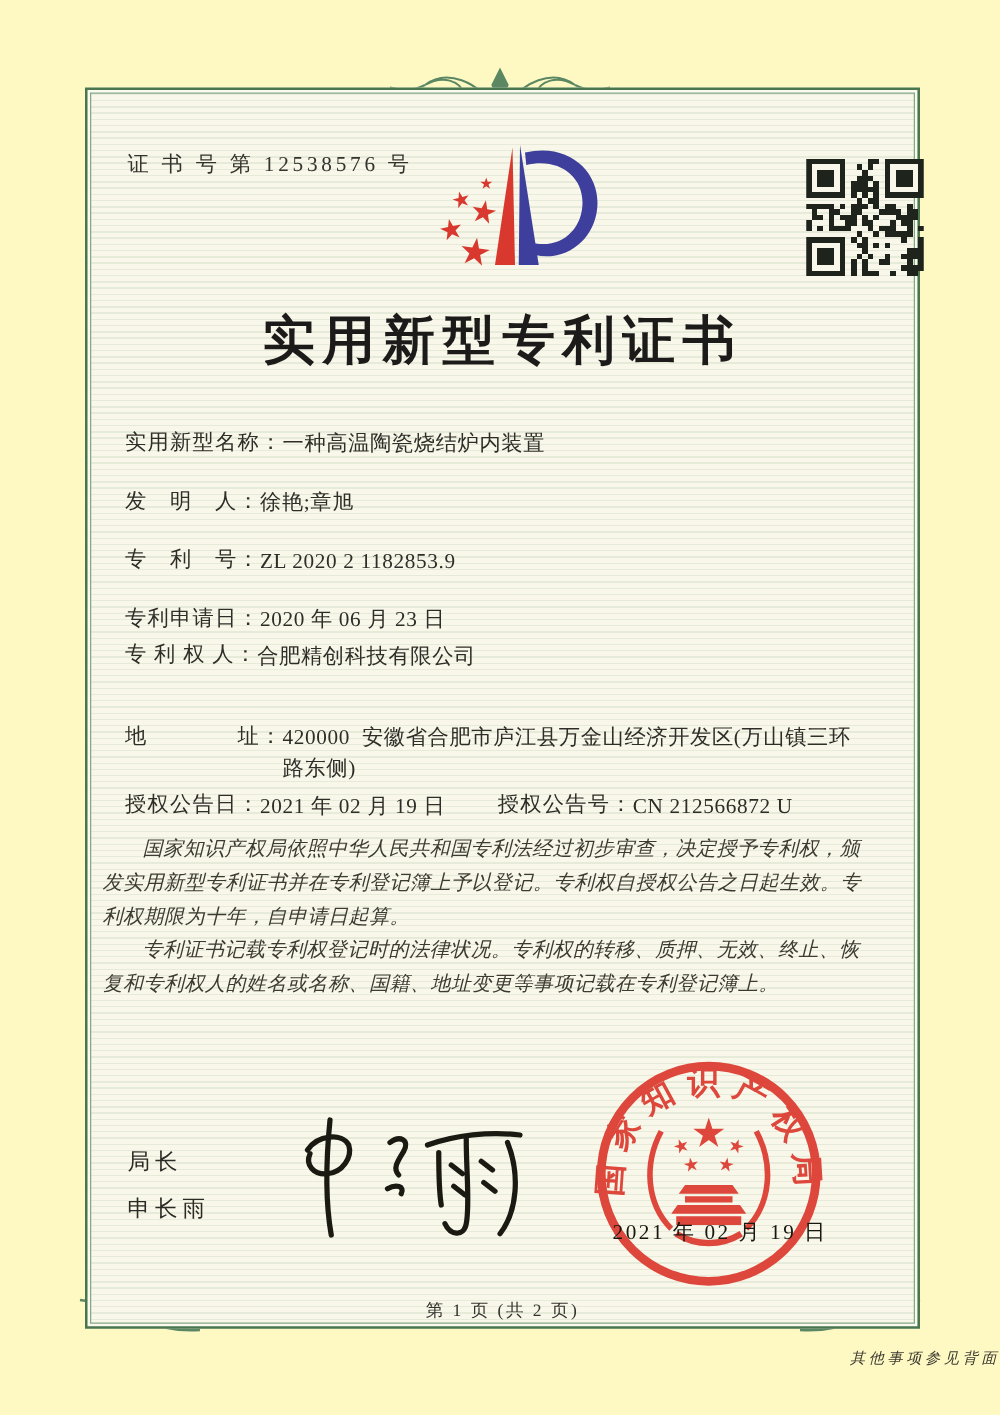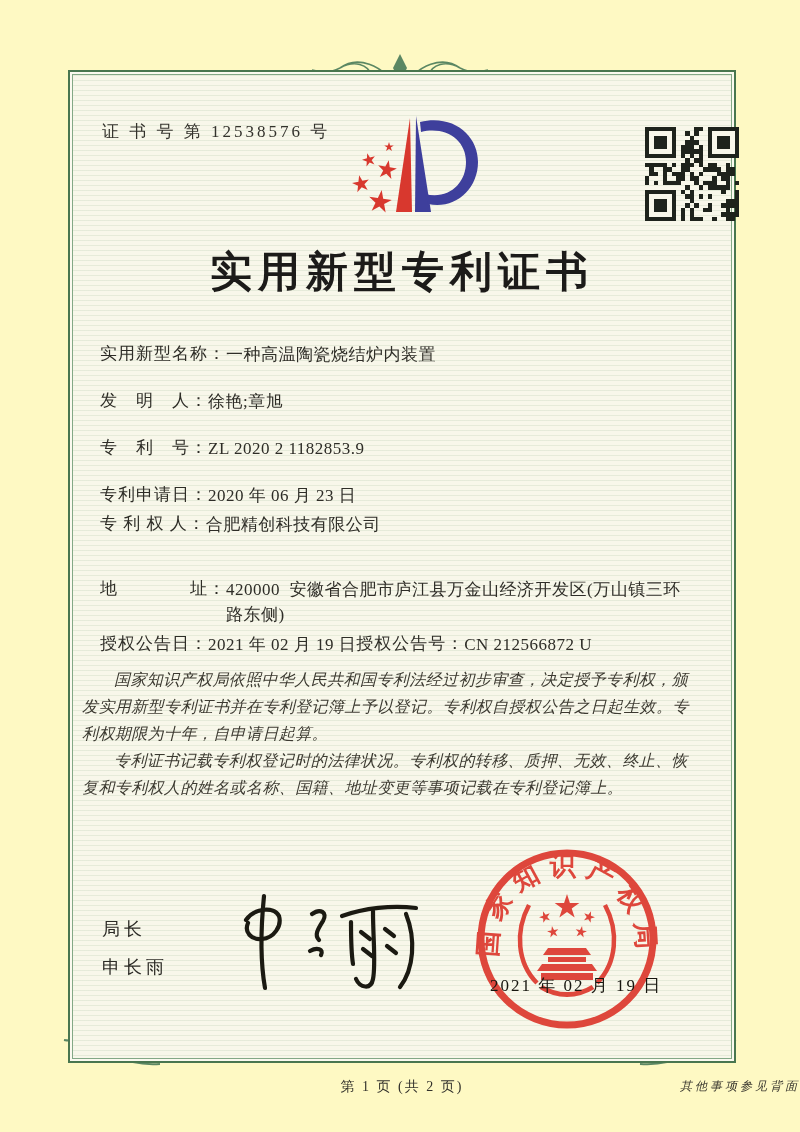--- a/index.html
+++ b/index.html
@@ -23,31 +23,31 @@
   .qr{position:absolute;left:575px;top:55px;width:94px;height:94px;}
   .title{
     position:absolute;left:0;top:172px;width:100%;text-align:center;
     font-size:42px;font-weight:bold;letter-spacing:6px;color:#1c1b19;
   }
   .row{position:absolute;left:30px;display:flex;align-items:flex-start;font-size:17px;color:#2e2d27;}
   .row .lbl{flex:0 0 auto;white-space:pre;letter-spacing:1px;}
   .row .val{white-space:pre-wrap;max-width:468px;line-height:25px;letter-spacing:0.5px;}
   .r1{top:270px;} .r2{top:317px;} .r3{top:364px;text-align:center;} .r4{top:411px;justify-content:flex-end;} .r5{top:440px;}
   .r6{top:505px;} .r7{top:560px;}
-  .pair2{display:flex;text-align:right;}
+  .pair2{margin-left:42px;display:flex;text-align:right;}
   .paras{
     position:absolute;left:12px;top:594px;width:608px;
     font-size:16px;line-height:27px;font-style:italic;color:#3c3a31;letter-spacing:0.4px;
   }
   .paras p{margin:0;text-indent:2em;}
   .signer{position:absolute;left:32px;top:838px;font-size:18px;letter-spacing:4px;color:#2b2a25;line-height:38px;}
   .signature{position:absolute;left:150px;top:812px;width:210px;height:115px;}
   .seal{position:absolute;left:405px;top:775px;width:184px;height:184px;opacity:0.93;}
   .seal-date{position:absolute;left:420px;top:902px;font-size:17px;letter-spacing:2px;color:#17160f;z-index:5;}
-  .page-num{position:absolute;left:0;top:1006px;width:100%;text-align:center;font-size:14px;letter-spacing:2px;color:#33322c;}
+  .page-num{position:absolute;left:0;top:968px;width:100%;text-align:center;font-size:14px;letter-spacing:2px;color:#33322c;}
   .back-note{position:absolute;left:0;top:1078px;width:100%;text-align:right;font-size:12px;font-style:italic;letter-spacing:3px;color:#3c3a31;}
 </style>
 </head>
 <body>
 
 <div class="page">
 
   <svg class="orn" style="left:300px;top:46px;" width="200" height="52" viewBox="0 0 200 52">
     <g stroke="#5b8763" fill="none" stroke-width="1.6">
       <path d="M100,46 C82,16 56,10 40,22 C54,14 68,18 72,30 C62,26 54,32 58,40"></path>

